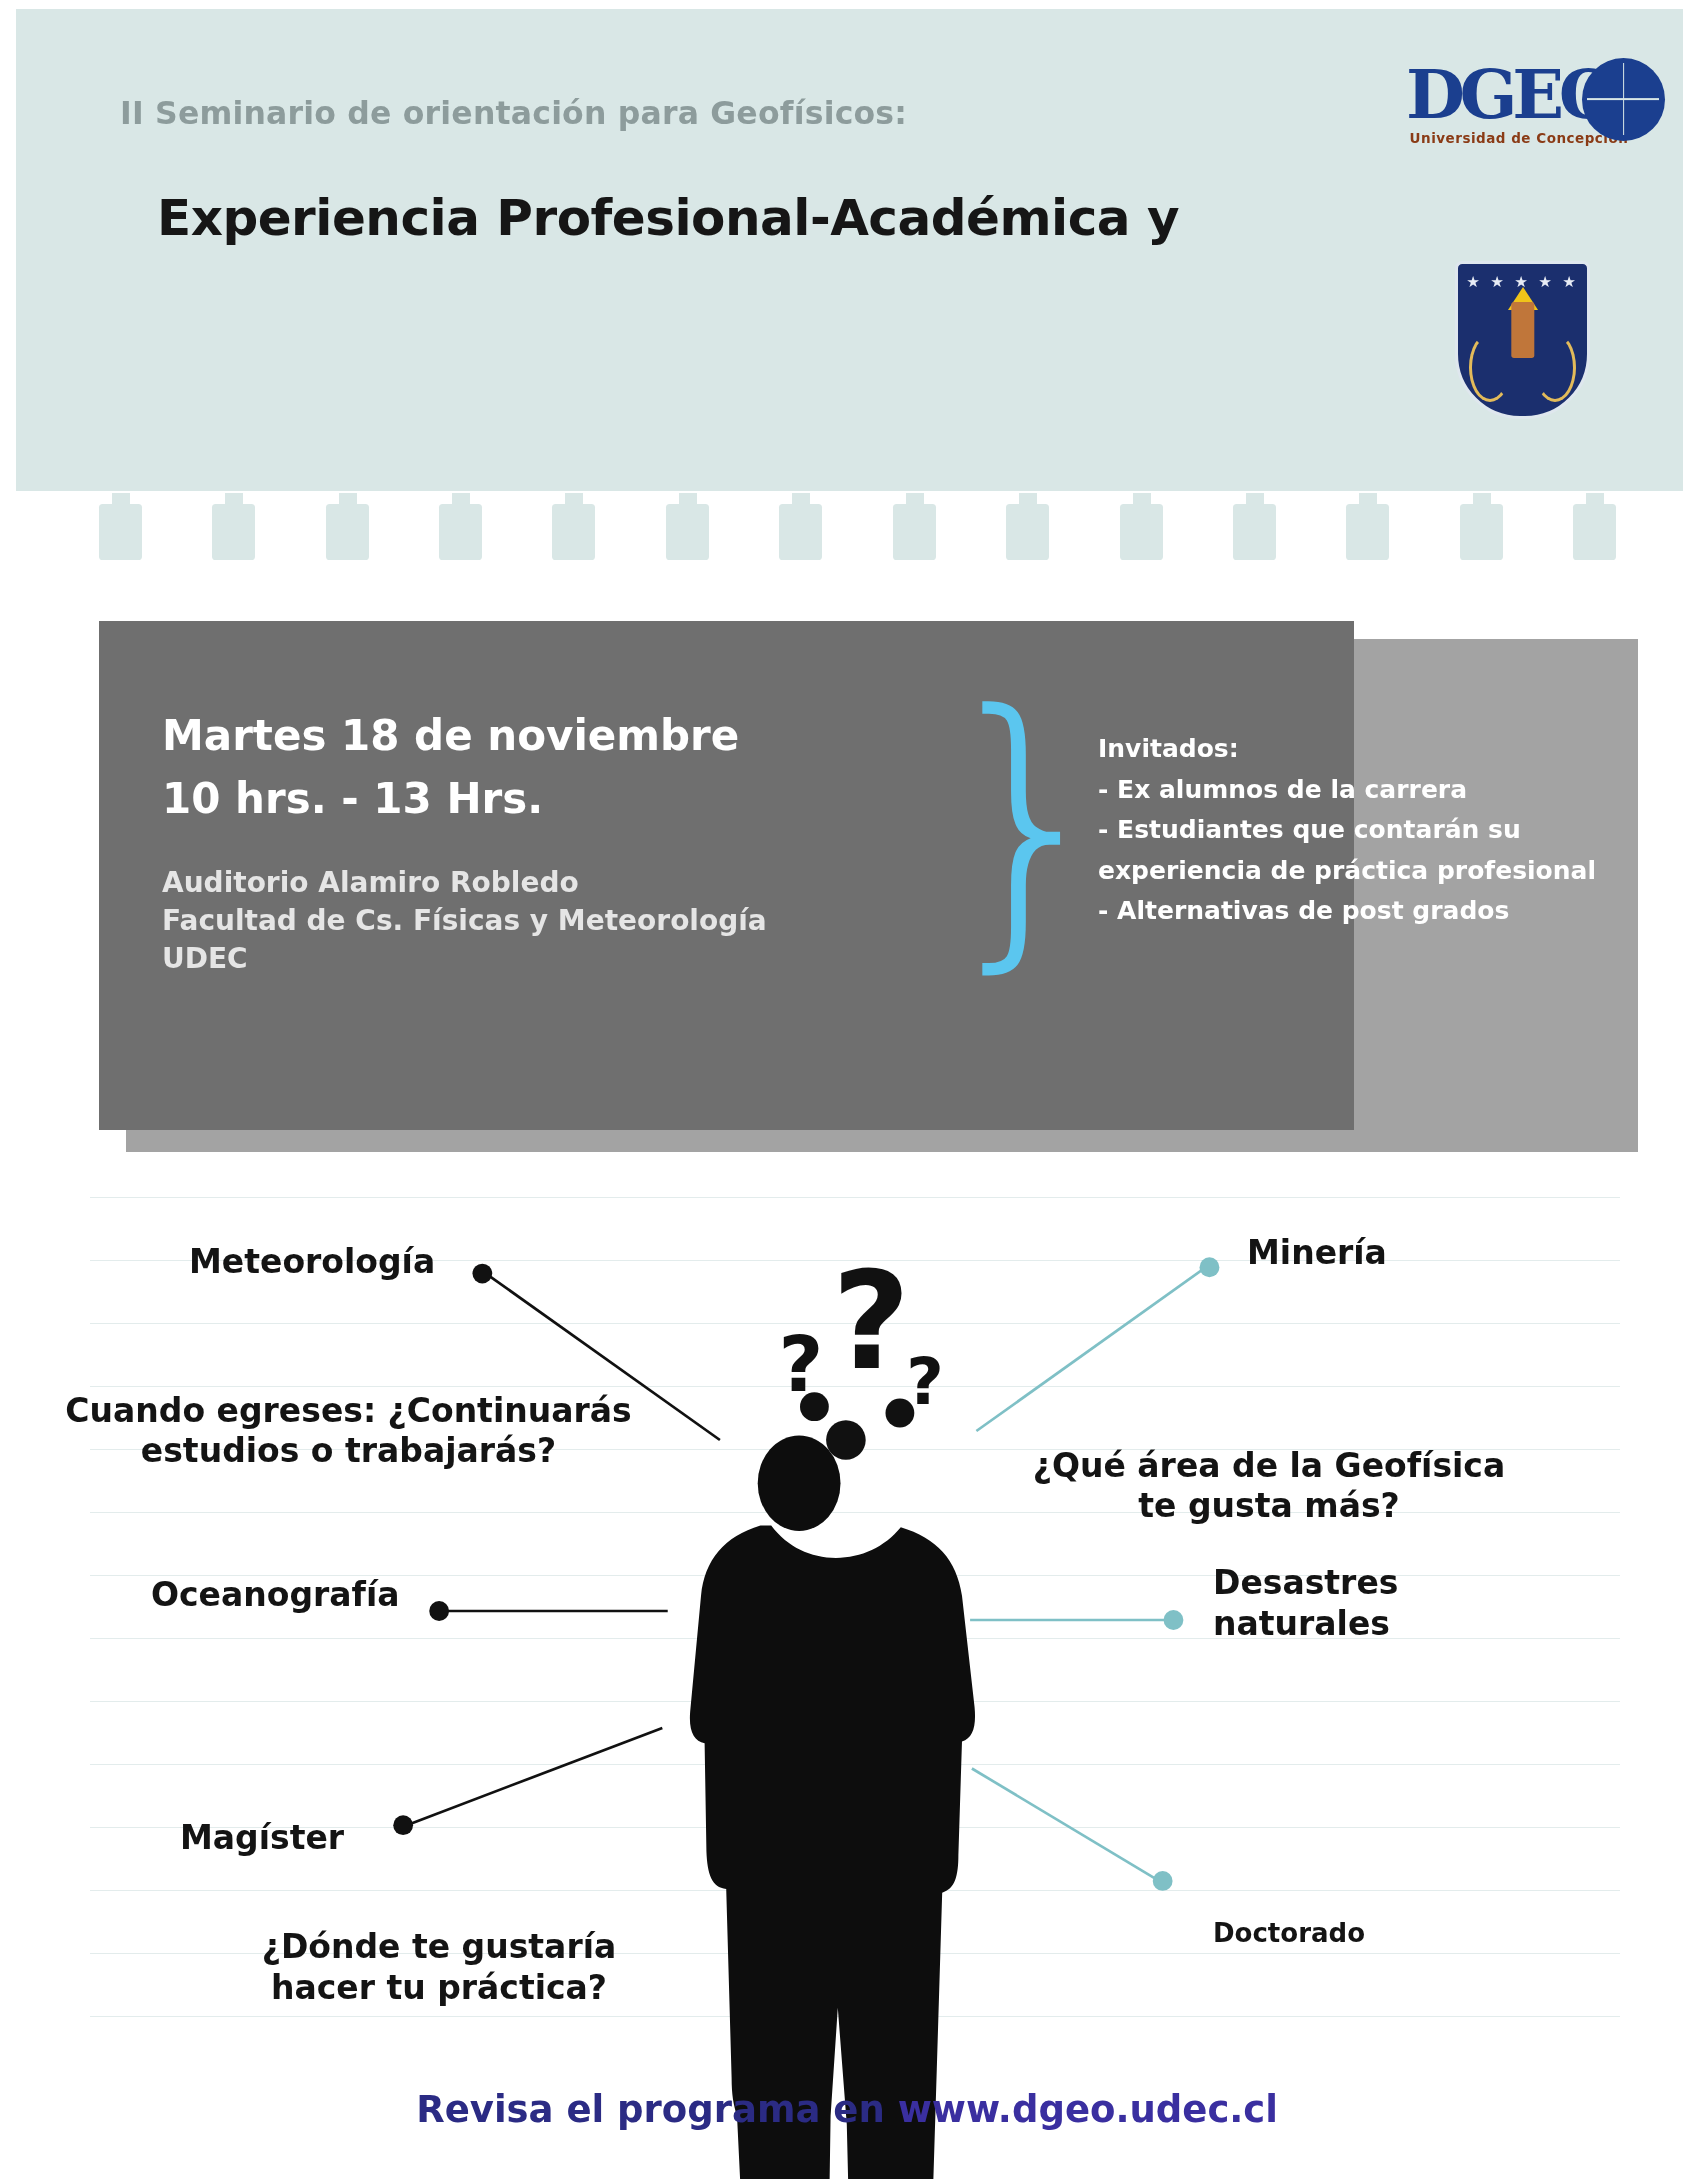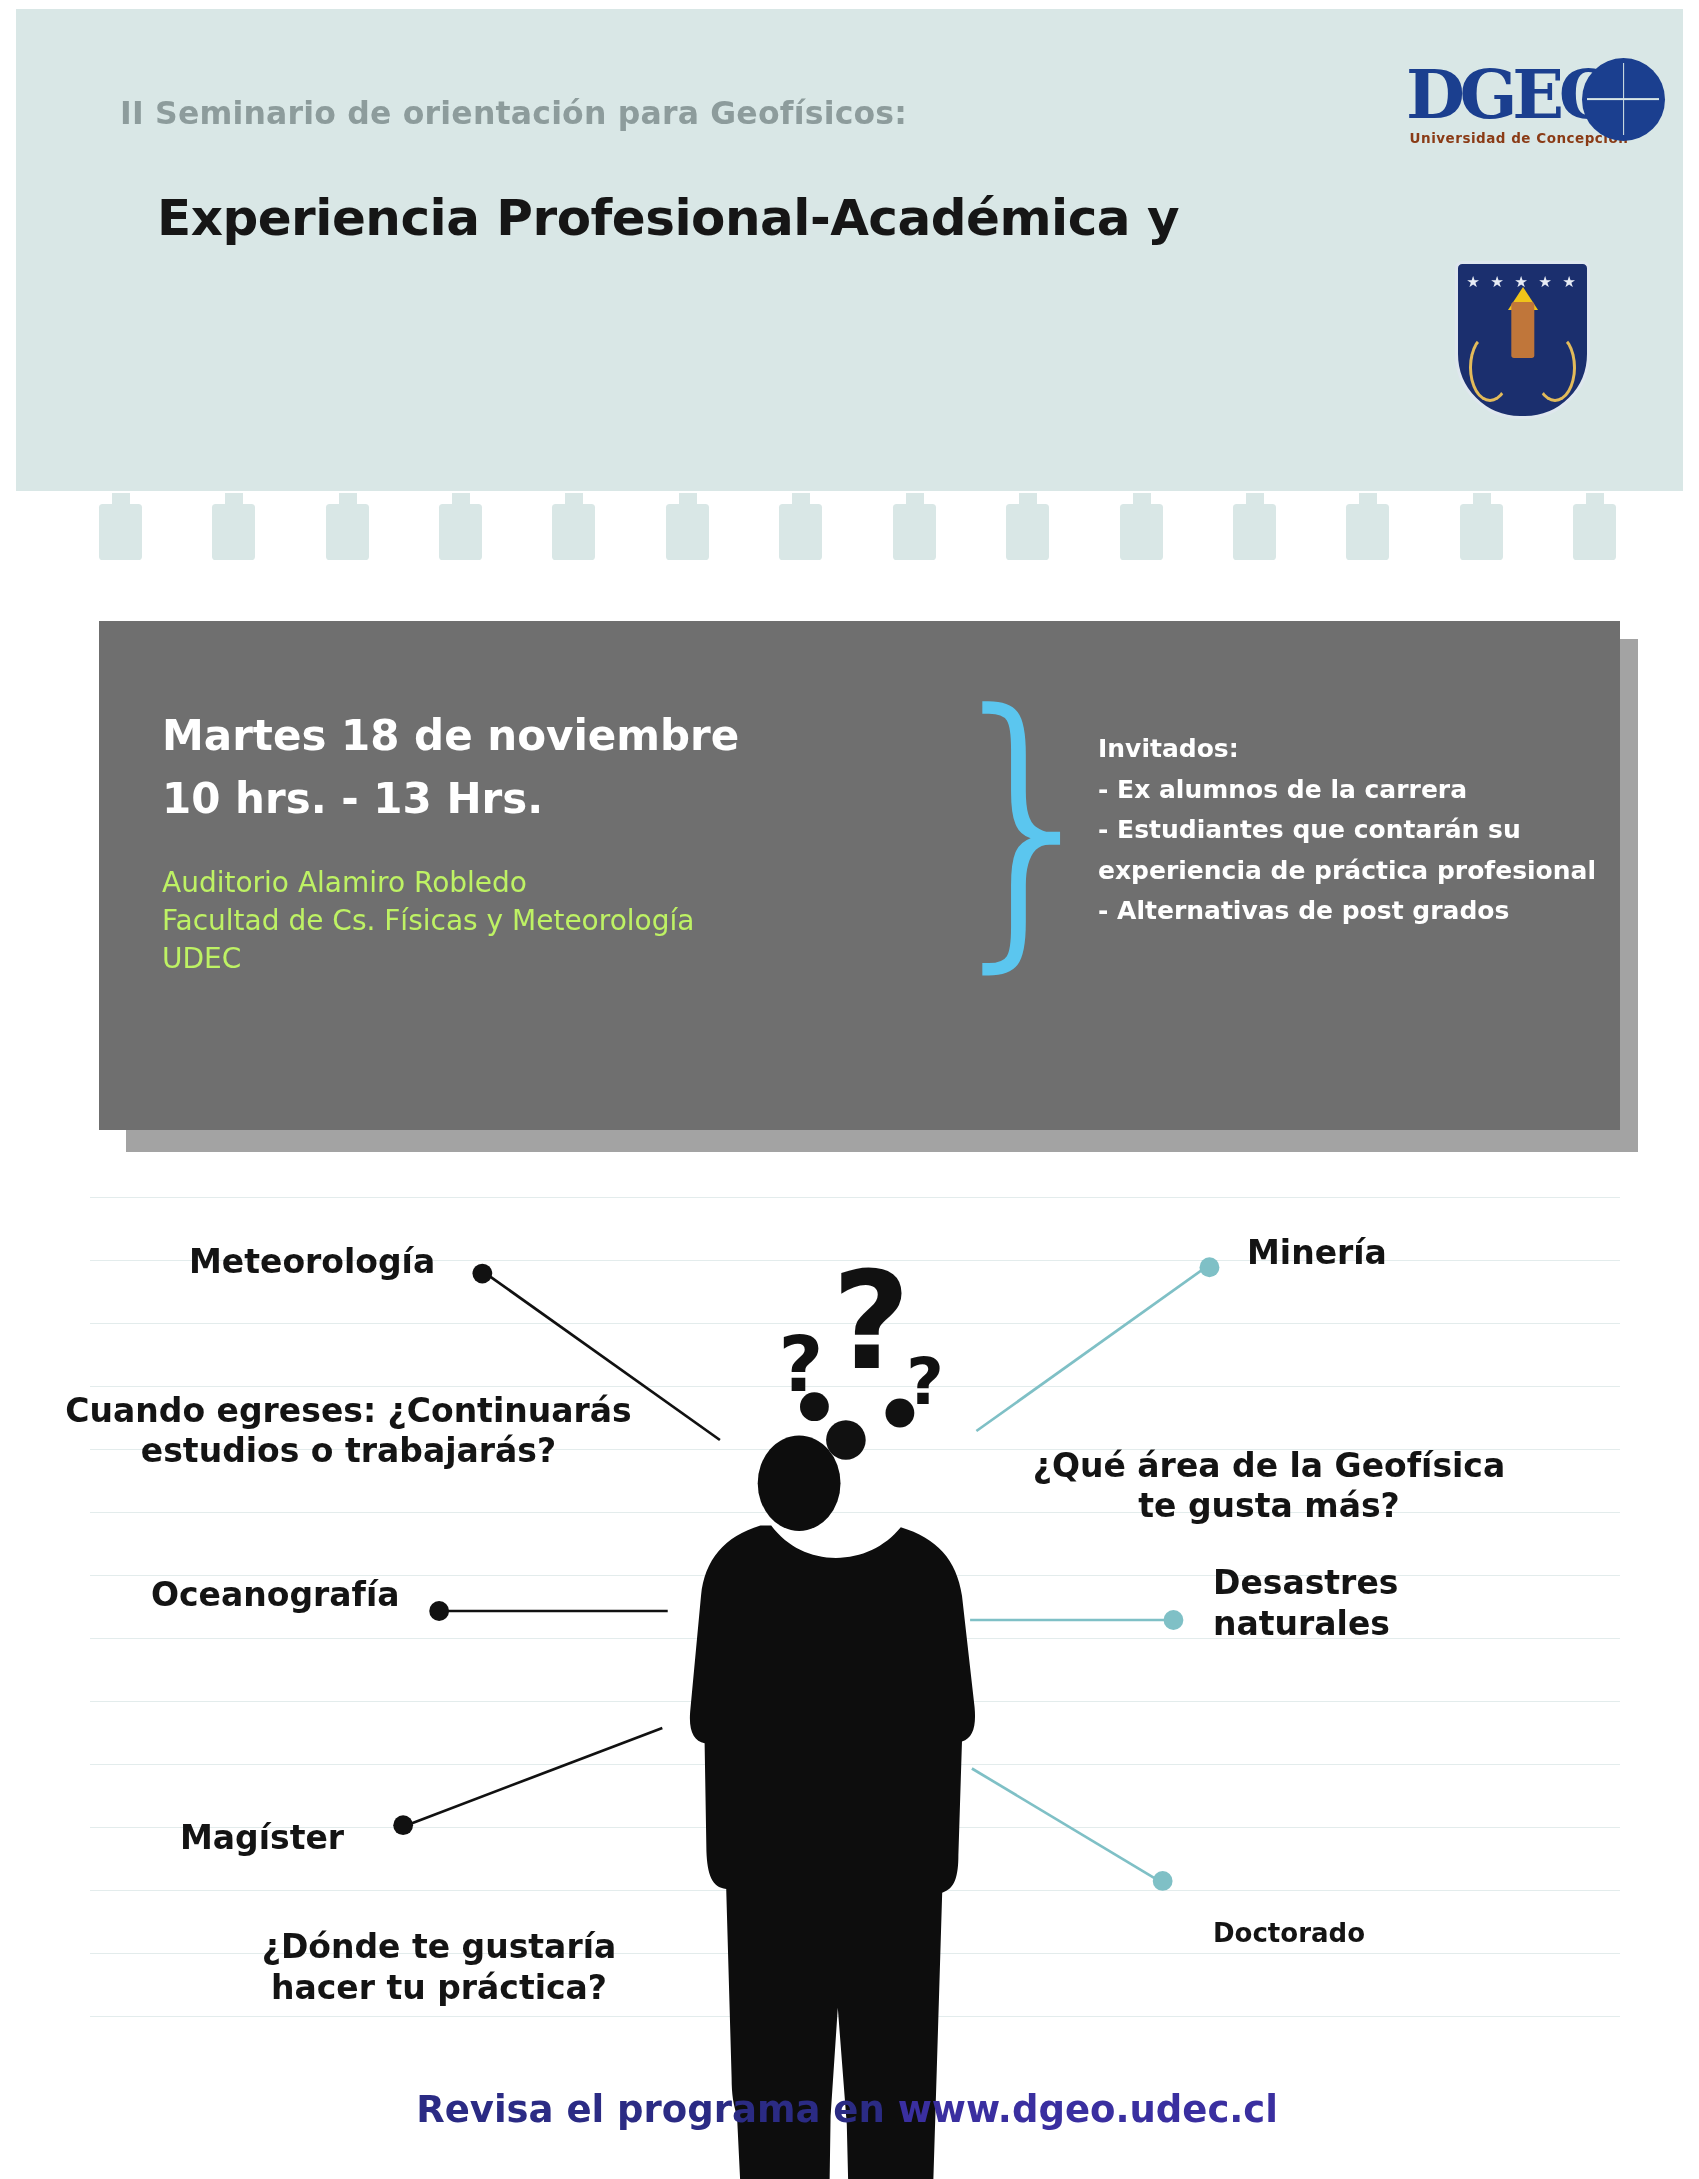--- a/index.html
+++ b/index.html
@@ -190,41 +190,41 @@
     left: 126px;
     top: 639px;
     width: 1512px;
     height: 513px;
     background: #a3a3a3;
   }
   .info-box {
     position: absolute;
     left: 99px;
     top: 621px;
-    width: 1521px;
+    width: 1255px;
     height: 509px;
     background: #6f6f6f;
   }
   .info-date1, .info-date2 {
     position: absolute;
     left: 63px;
     font-size: 42px;
     font-weight: bold;
     color: #ffffff;
     white-space: nowrap;
   }
   .info-date1 { top: 90px; }
   .info-date2 { top: 153px; }
   .info-place {
     position: absolute;
     left: 63px;
     top: 243px;
     font-size: 28px;
-    font-weight: normal;
-    color: #bef264;
+    font-weight: bold;
+    color: #e5e5e5;
     line-height: 1.35;
   }
   .brace {
     position: absolute;
     left: 833px;
     top: 86px;
     width: 99px;
     height: 252px;
     color: #5bc6ef;
     font-size: 297px;

